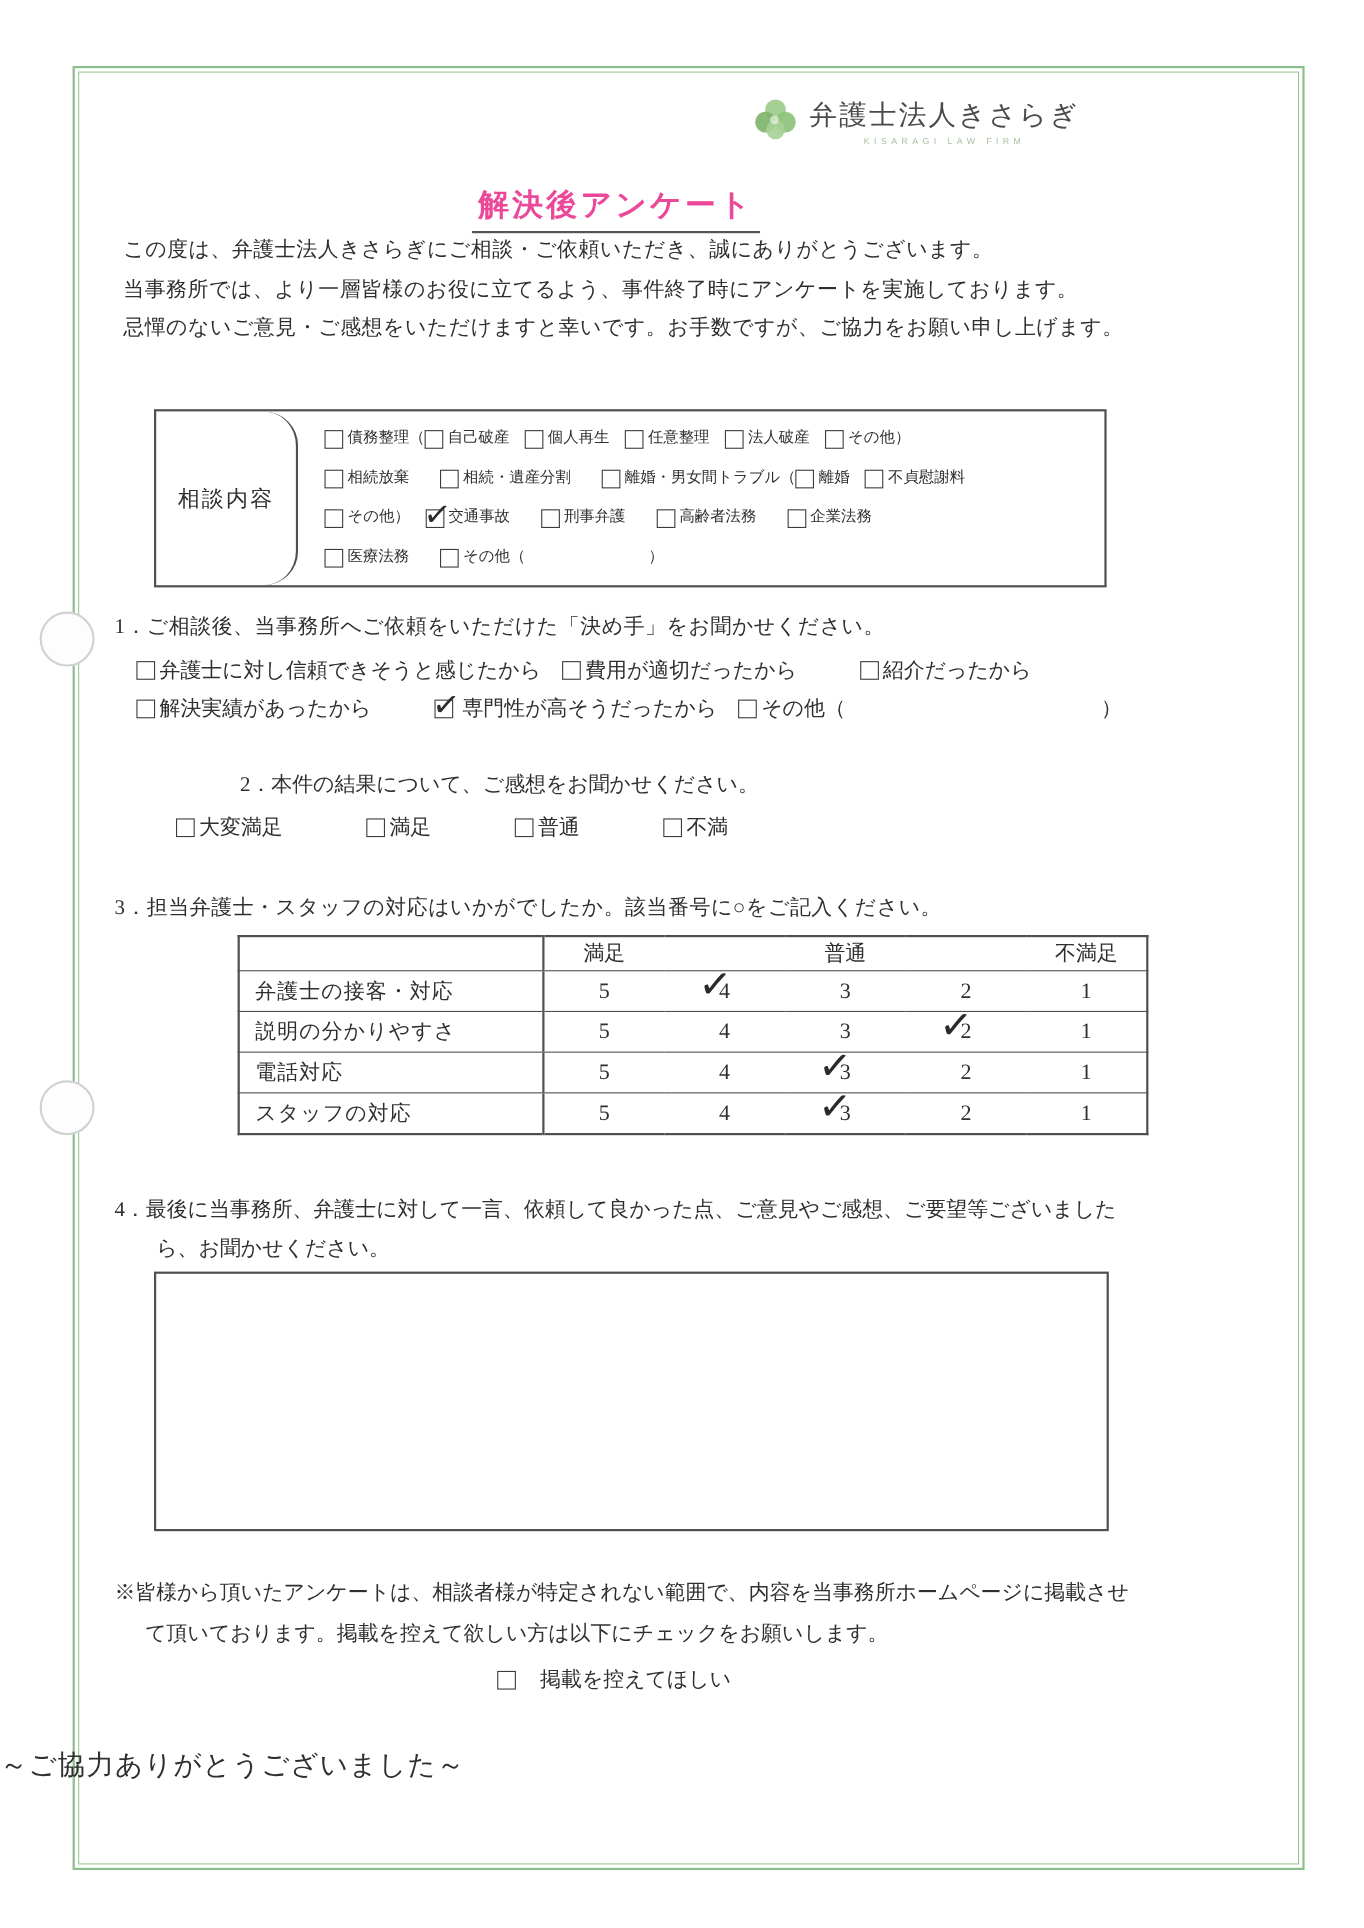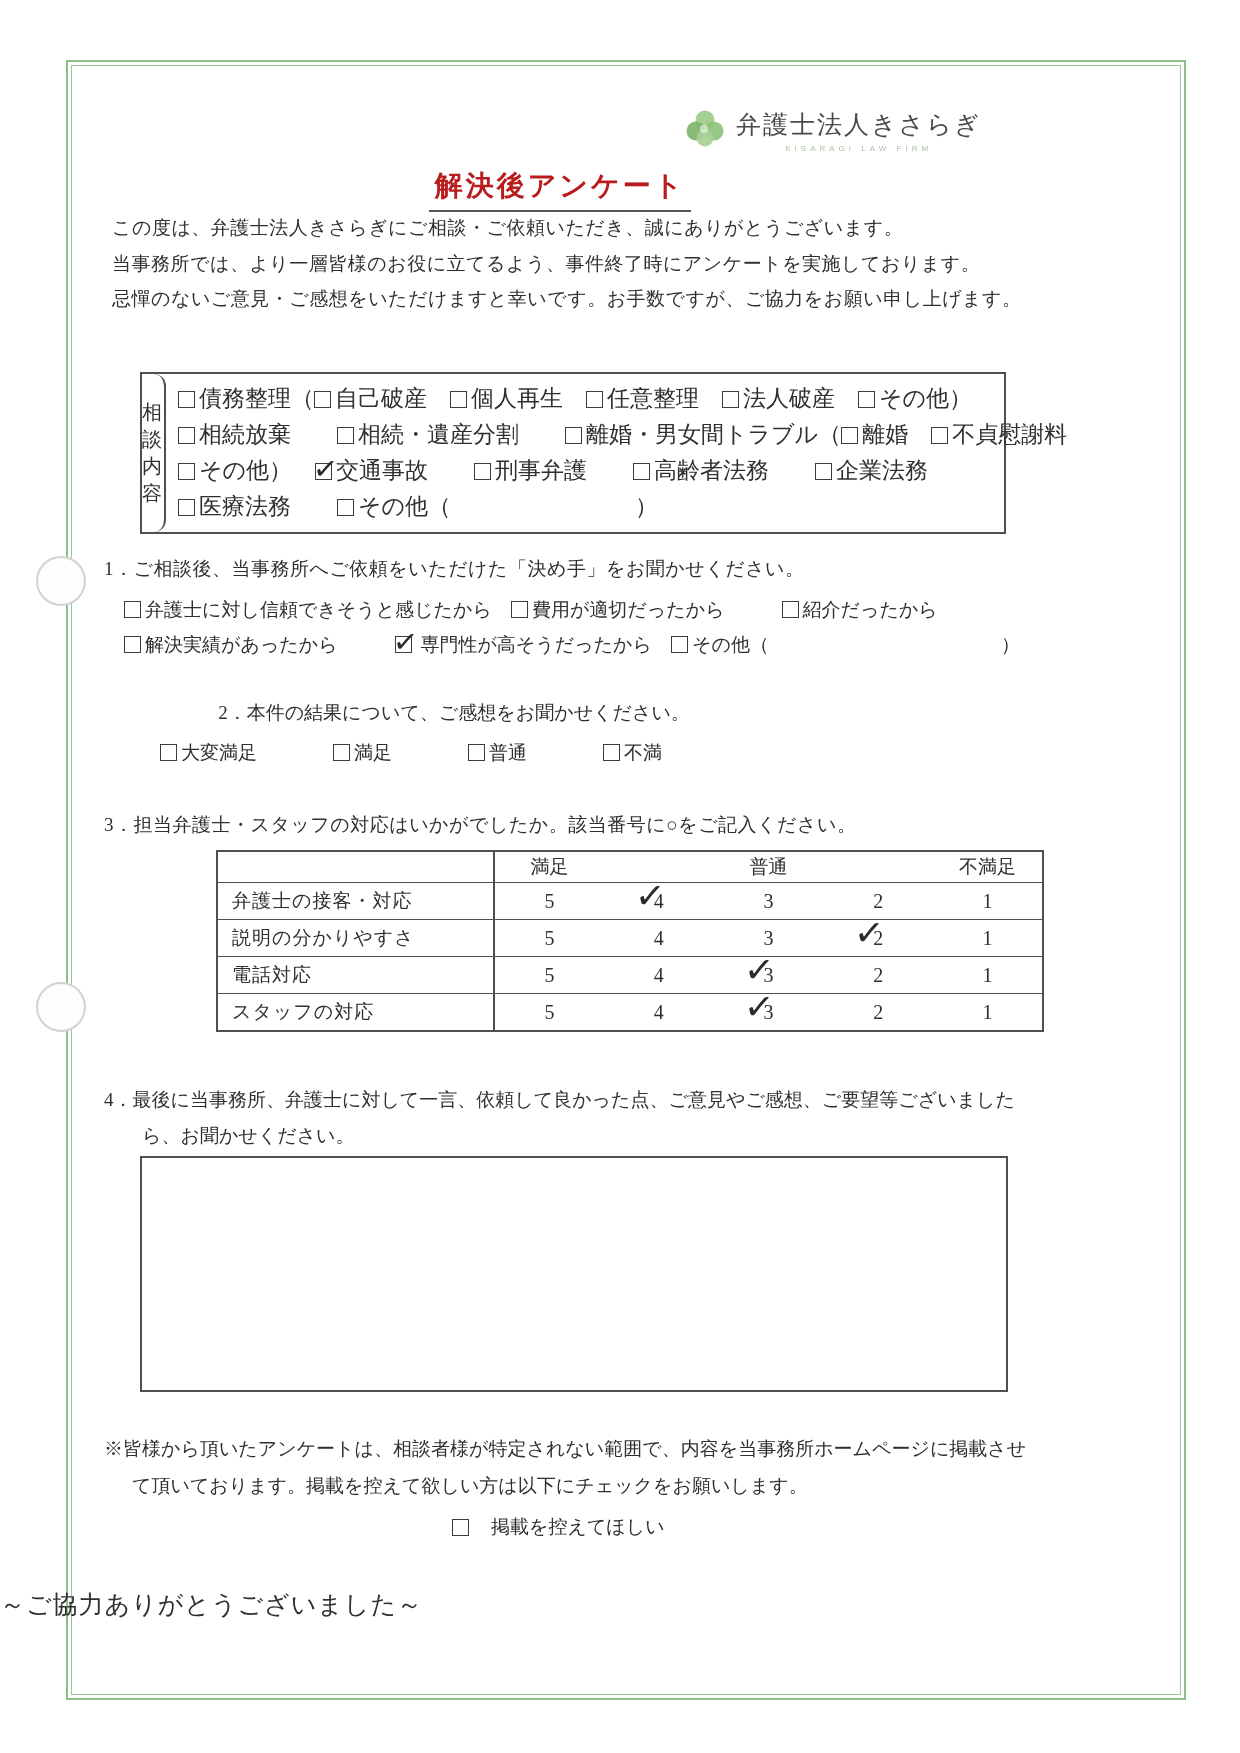--- a/index.html
+++ b/index.html
@@ -10,36 +10,36 @@
   }
   
   .frame{position:absolute;left:66px;top:60px;width:1116px;height:1636px;
     border:2px solid #8cbe8c;pointer-events:none;}
   .frame::before{content:"";position:absolute;inset:3px;border:1.5px solid #9cc79c;}
   
   .hole{position:absolute;width:46px;height:46px;border-radius:50%;
     border:2.5px solid #d2d2d2;background:#fdfdfd;left:36px;}
   .hole1{top:556px}.hole2{top:982px}
   
-  .logo{position:absolute;left:684px;top:88px;display:flex;align-items:flex-start;gap:10px;margin-top:20px;}
+  .logo{position:absolute;left:684px;top:88px;display:flex;align-items:flex-start;gap:10px;}
   .logo-text{font-size:25px;color:#4a4a4a;letter-spacing:2px;font-weight:500;}
   .logo-sub{font-size:8px;letter-spacing:4px;color:#a9c2a0;margin-top:3px;
     font-family:"Liberation Sans",sans-serif;text-align:center;}
   
   .title-wrap{position:absolute;top:148px;left:0;width:1120px;text-align:center;}
   .title{display:inline-block;font-size:28px;font-weight:bold;letter-spacing:3px;
-    color:#b91c1c;border-bottom:2.5px solid #555;padding:0 6px 5px 6px;}
+    color:#ec4899;border-bottom:2.5px solid #555;padding:0 6px 5px 6px;}
   
   .intro{position:absolute;left:112px;top:210px;font-size:19px;line-height:35.5px;letter-spacing:0.5px;}
   
   .consult{position:absolute;left:140px;top:372px;width:866px;display:flex;
     border:2px solid #4f4f4f;box-sizing:border-box;}
   .consult .label-cell{width:127px;border-right:2px solid #4f4f4f;display:flex;
     align-items:center;justify-content:center;font-size:20px;letter-spacing:2px;border-radius:31px;}
-  .consult .content-cell{flex:1;padding:7px 12px;font-size:23px;}
+  .consult .content-cell{flex:1;padding:7px 24px;font-size:14px;}
   .consult .tok-line{line-height:36px;}
   
   .tok-line{display:flex;align-items:baseline;white-space:pre;}
   .cb{display:inline-block;width:17px;height:17px;border:1.7px solid #3c3c3c;
     vertical-align:-2px;margin-right:4px;position:relative;flex:none;align-self:center;box-sizing:border-box;}
   .cb.checked::after{content:"✓";position:absolute;left:-3px;top:-13px;font-size:30px;
     color:#2b2b2b;transform:rotate(6deg);font-family:"DejaVu Sans",sans-serif;font-weight:400;}
   .end-paren{margin-left:auto;}
   
   .q1{position:absolute;left:104px;top:556px;width:916px;font-size:19px;}

